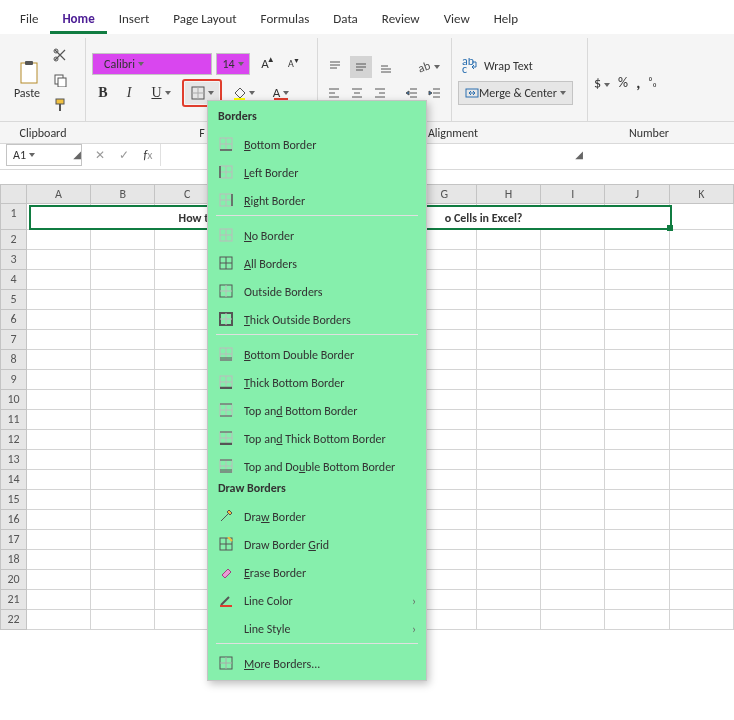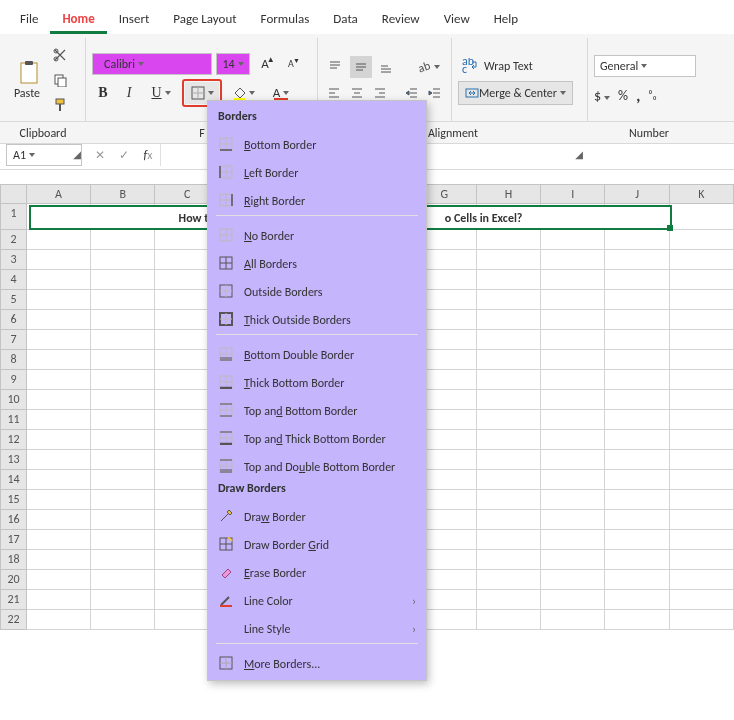--- a/index.html
+++ b/index.html
@@ -1,19 +1,19 @@
 <!DOCTYPE html>
 <html><head>
 <meta charset="utf-8">
 <style>
 *{box-sizing:border-box;margin:0;padding:0;font-family:"Segoe UI",Calibri,Arial,sans-serif;font-size:12px;color:#333}
 body{background:#fff;width:734px;height:720px;overflow:hidden;position:relative;user-select:none}
 .tabbar{display:flex;gap:0;padding:6px 8px 0;background:#fff}
 .tab{padding:5px 12px;cursor:pointer;font-size:13px}
-.tab.active{border-bottom:3px solid #107c41;color:#ef4444;font-weight:600}
+.tab.active{border-bottom:3px solid #107c41;color:#4c1d95;font-weight:600}
 .ribbon{background:#f5f5f5;border-bottom:1px solid #d9d9d9;display:flex;align-items:stretch;padding:4px 2px 0;height:88px}
 .group{padding:2px 6px 2px;border-right:1px solid #d9d9d9;display:flex;flex-direction:column;justify-content:center;position:relative}
 .group-rows{display:flex;flex-direction:column;gap:4px}
 .row{display:flex;align-items:center;gap:4px}
 .labelbar{background:#f5f5f5;border-bottom:1px solid #d9d9d9;display:flex;align-items:center;height:22px;font-size:11px;color:#666}
 .labelbar div{text-align:center}
 .combo{height:22px;border:1px solid #c4c4c4;background:#d946ef;display:flex;align-items:center;padding:0 11px;font-size:12px}
 .combo.font{width:120px}
 .combo.size{width:34px;justify-content:center}
 .ibtn{width:22px;height:22px;display:flex;align-items:center;justify-content:center;background:transparent;border:1px solid transparent}
@@ -33,21 +33,21 @@
 .sheet{position:relative;margin-top:14px}
 .colhead{display:flex;height:20px}
 .colhead .corner{width:28px;background:#e6e6e6;border:1px solid #c4c4c4}
 .colhead .col{width:67px;background:#e6e6e6;border:1px solid #c4c4c4;border-left:none;text-align:center;line-height:18px;font-size:12px;color:#555}
 .rows .r{display:flex;height:20px}
 .rows .r.first{height:26px}
 .rows .r .rh{width:28px;background:#e6e6e6;border:1px solid #c4c4c4;border-top:none;text-align:center;line-height:18px;font-size:12px;color:#555}
 .rows .r .cell{width:67px;border-right:1px solid #d4d4d4;border-bottom:1px solid #d4d4d4}
 .merged{position:absolute;left:29px;top:21px;width:643px;height:25px;border:2px solid #107c41;background:#fff;display:flex;align-items:center;justify-content:center;font-weight:700;font-size:14px}
 .merged::after{content:"";position:absolute;right:-3px;bottom:-3px;width:6px;height:6px;background:#107c41}
-.menu{position:absolute;left:207px;top:100px;width:220px;background:#c4b5fd;border:1px solid #c4c4c4;box-shadow:2px 3px 8px rgba(0,0,0,.25);padding:5px 0;z-index:50}
+.menu{position:absolute;left:207px;top:100px;width:220px;background:#86efac;border:1px solid #c4c4c4;box-shadow:2px 3px 8px rgba(0,0,0,.25);padding:5px 0;z-index:50}
 .menu .hdr{font-weight:700;padding:3px 10px 5px;font-size:12px}
 .menu .item{display:flex;align-items:flex-end;gap:10px;padding:4px 10px;height:28px;cursor:default}
 .menu .sep{height:1px;background:#e0e0e0;margin:3px 8px}
 .menu .ic{width:16px;height:16px;display:flex;align-items:center;justify-content:center}
 .menu .arrow{margin-left:auto;color:#666}
 .ulet{text-decoration:underline}
 svg{display:block}
 .clip{display:flex;flex-direction:column;align-items:center;gap:1px;padding:0 2px}
 .clip .paste{width:30px;height:42px;display:flex;flex-direction:column;align-items:flex-end;justify-content:center;font-size:11px}
 .clipside{display:flex;flex-direction:column;gap:3px;margin-left:3px}
@@ -264,25 +264,20 @@
               <path d="M4 7h6M4 7l2-2M4 7l2 2M10 7l-2-2M10 7l-2 2" stroke="#2a6fb0" fill="none"></path>
             </svg>
           <span>Merge &amp; Center</span>
         </div>
       </div>
     </div>
   </div>
 
   <div class="group" style="width:122px;border-right:none">
     <div class="group-rows">
-      <div class="row">
-          <div class="genbox chev">
-            <span>General</span>
-          </div>
-        </div>
       <div class="symrow">
         <span class="chev" style="font-size:14px">$</span>
         <span style="font-size:14px">%</span>
         <span style="font-size:16px;font-weight:bold">,</span>
         <span style="font-size:11px">⁰₀</span>
       </div>
     </div>
   </div>
 </div>
 

